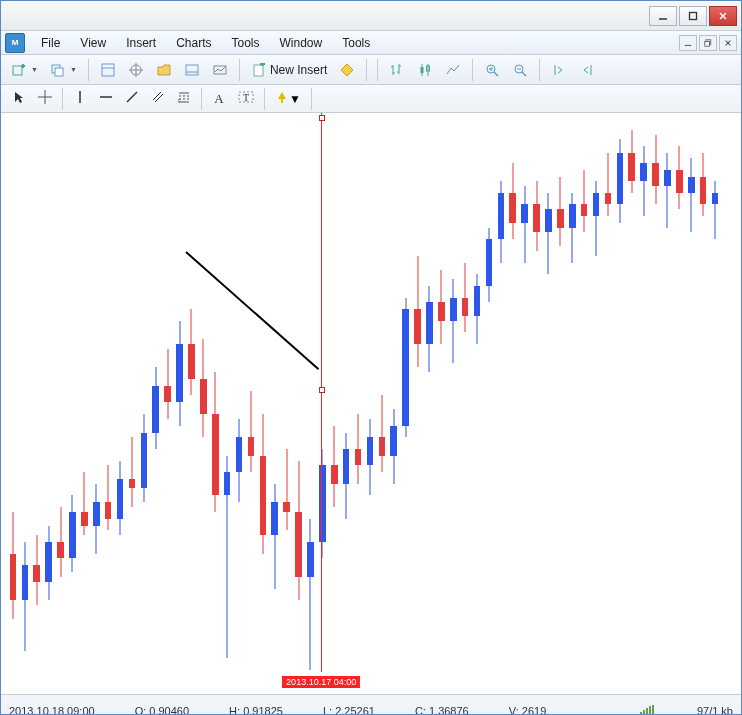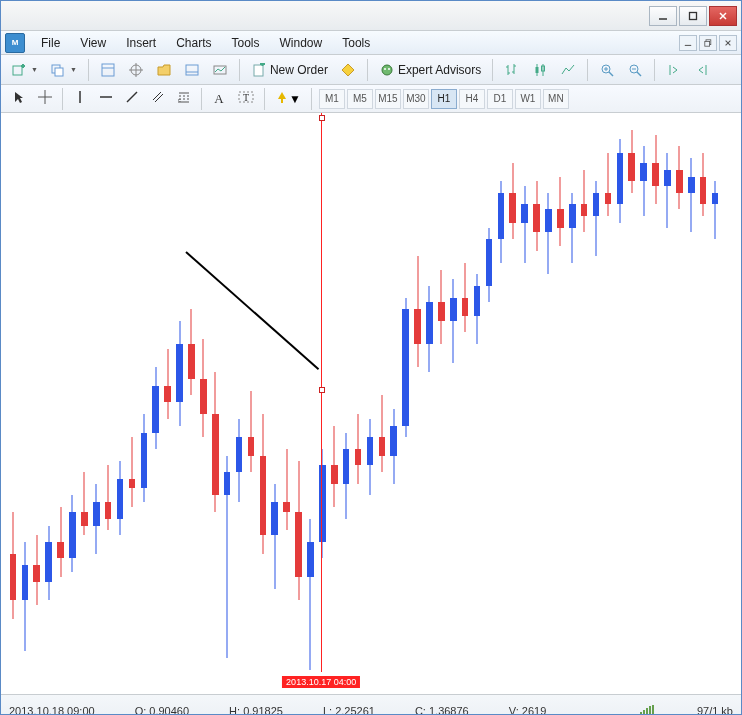--- a/index.html
+++ b/index.html
@@ -158,40 +158,30 @@
     </div>
   <div class="tsep"></div>
   <div class="tbtn">
       <span class="ico">
         <svg width="14" height="14" viewBox="0 0 14 14">
           <rect x="2" y="2" width="9" height="11" fill="#fff" stroke="#7aa"></rect>
           <line x1="8" y1="1" x2="13" y2="1" stroke="#4a8" stroke-width="2"></line>
           <line x1="10.5" y1="-1" x2="10.5" y2="3" stroke="#4a8" stroke-width="2"></line>
         </svg>
       </span>
-      <span class="lbl">New Order</span>
+      <span class="lbl">New Insert</span>
     </div>
   <div class="tbtn">
       <span class="ico">
         <svg width="14" height="14" viewBox="0 0 14 14">
           <polygon points="7,1 13,7 7,13 1,7" fill="#f7d13d" stroke="#c89b2a"></polygon>
         </svg>
       </span>
     </div>
   <div class="tsep"></div>
-  <div class="tbtn">
-      <span class="ico">
-        <svg width="14" height="14" viewBox="0 0 14 14">
-          <circle cx="7" cy="7" r="5" fill="#6fb96f" stroke="#3a7a3a"></circle>
-          <circle cx="5" cy="6" r="1" fill="#fff"></circle>
-          <circle cx="9" cy="6" r="1" fill="#fff"></circle>
-        </svg>
-      </span>
-      <span class="lbl">Expert Advisors</span>
-    </div>
   <div class="tsep"></div>
   <div class="tbtn">
       <span class="ico">
         <svg width="14" height="14" viewBox="0 0 14 14">
           <line x1="3" y1="2" x2="3" y2="12" stroke="#4a8"></line>
           <line x1="1" y1="4" x2="3" y2="4" stroke="#4a8"></line>
           <line x1="3" y1="10" x2="5" y2="10" stroke="#4a8"></line>
           <line x1="9" y1="1" x2="9" y2="11" stroke="#4a8"></line>
           <line x1="7" y1="9" x2="9" y2="9" stroke="#4a8"></line>
           <line x1="9" y1="3" x2="11" y2="3" stroke="#4a8"></line>
@@ -309,31 +299,20 @@
     </div>
   <div class="tsep"></div>
   <div class="lbtn">
       <span class="ico"><svg width="14" height="14" viewBox="0 0 14 14">
           <polygon points="7,2 11,9 3,9" fill="#e6b800"></polygon>
           <line x1="7" y1="9" x2="7" y2="13" stroke="#e6b800" stroke-width="2"></line>
         </svg></span>
       <span class="dd">▼</span>
     </div>
   <div class="tsep"></div>
-  <div id="tf-holder" style="display:flex;">
-      <div class="tfbtn">M1</div>
-      <div class="tfbtn">M5</div>
-      <div class="tfbtn">M15</div>
-      <div class="tfbtn">M30</div>
-      <div class="tfbtn active">H1</div>
-      <div class="tfbtn">H4</div>
-      <div class="tfbtn">D1</div>
-      <div class="tfbtn">W1</div>
-      <div class="tfbtn">MN</div>
-    </div>
 </div>
 
 <div class="chart-area" id="chart">
     <div class="candle bear" style="left: 8.6775px; width: 6.545px;">
       <div class="wick" style="top: 398.719px; height: 107.072px;"></div>
       <div class="body" style="top: 440.617px; height: 46.5532px;"></div>
     </div>
     <div class="candle bull" style="left: 20.5775px; width: 6.545px;">
       <div class="wick" style="top: 428.979px; height: 109.4px;"></div>
       <div class="body" style="top: 452.255px; height: 34.9149px;"></div>

